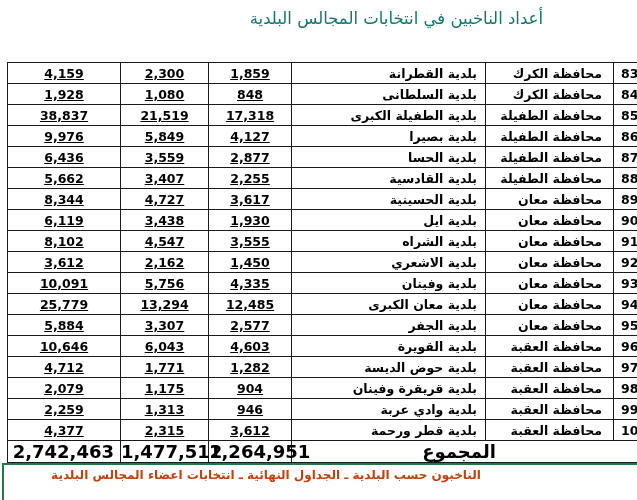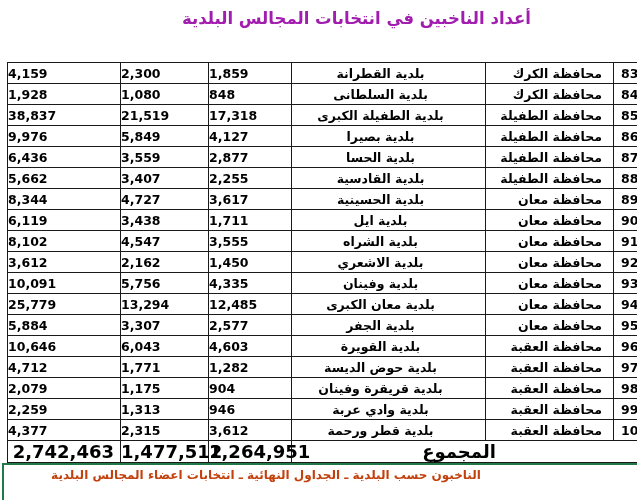--- a/index.html
+++ b/index.html
@@ -7,26 +7,26 @@
     width:637px;height:500px;
     position:relative;
     overflow:hidden;
     background:#ffffff;
     font-family:"DejaVu Sans", sans-serif;
     color:#000;
   }
   .page-title{
     position:absolute;
     top:9px;
-    right:106px;
+    right:94px;
     direction:rtl;
     white-space:nowrap;
     font-size:16.5px;
-    font-weight:bold;
-    color:#a21caf;
+    font-weight:normal;
+    color:#0f766e;
   }
   .vote-table{
     position:absolute;
     top:62px;
     left:7px;
     width:649px;
     border-collapse:collapse;
     table-layout:fixed;
     direction:rtl;
   }
@@ -35,22 +35,22 @@
     font-size:12.5px;
     font-weight:bold;
     white-space:nowrap;
     overflow:visible;
     padding:0;
     height:19px;
   }
   .vote-table tr{height:21px;}
   td.cell-no{text-align:left;padding-left:7px;}
   td.cell-gov{text-align:right;padding-right:11px;}
-  td.cell-mun{text-align:center;padding-right:16px;}
-  td.cell-num{text-align:left;direction:ltr;}
+  td.cell-mun{text-align:right;padding-right:8px;}
+  td.cell-num{text-align:center;direction:ltr;text-decoration:underline;}
   tr.total-row{height:17px;}
   tr.total-row td{font-size:18px;}
   td.cell-total-label{
     text-align:center;
     padding-right:30px;
   }
   td.cell-total-num{
     text-align:right;
     direction:ltr;
     padding-right:6px;
@@ -145,21 +145,21 @@
         <td class="cell-gov">محافظة معان</td>
         <td class="cell-mun">بلدية الحسينية</td>
         <td class="cell-num">3,617</td>
         <td class="cell-num">4,727</td>
         <td class="cell-num">8,344</td>
       </tr>
       <tr>
         <td class="cell-no">90</td>
         <td class="cell-gov">محافظة معان</td>
         <td class="cell-mun">بلدية ايل</td>
-        <td class="cell-num">1,711</td>
+        <td class="cell-num">1,930</td>
         <td class="cell-num">3,438</td>
         <td class="cell-num">6,119</td>
       </tr>
       <tr>
         <td class="cell-no">91</td>
         <td class="cell-gov">محافظة معان</td>
         <td class="cell-mun">بلدية الشراه</td>
         <td class="cell-num">3,555</td>
         <td class="cell-num">4,547</td>
         <td class="cell-num">8,102</td>

